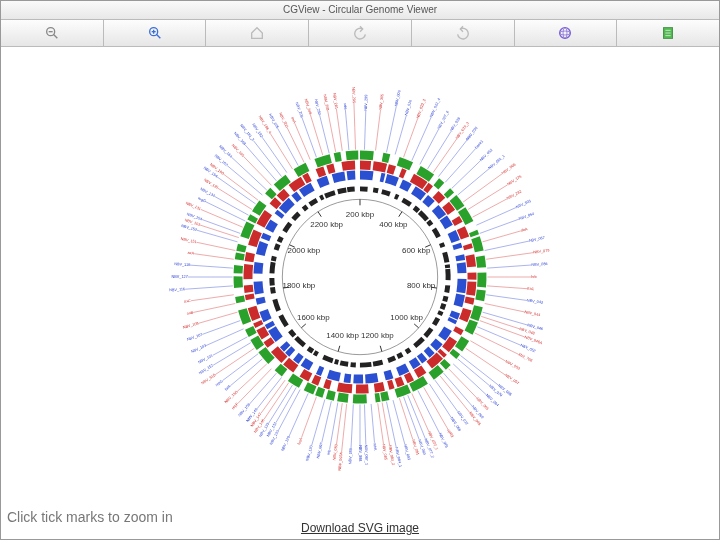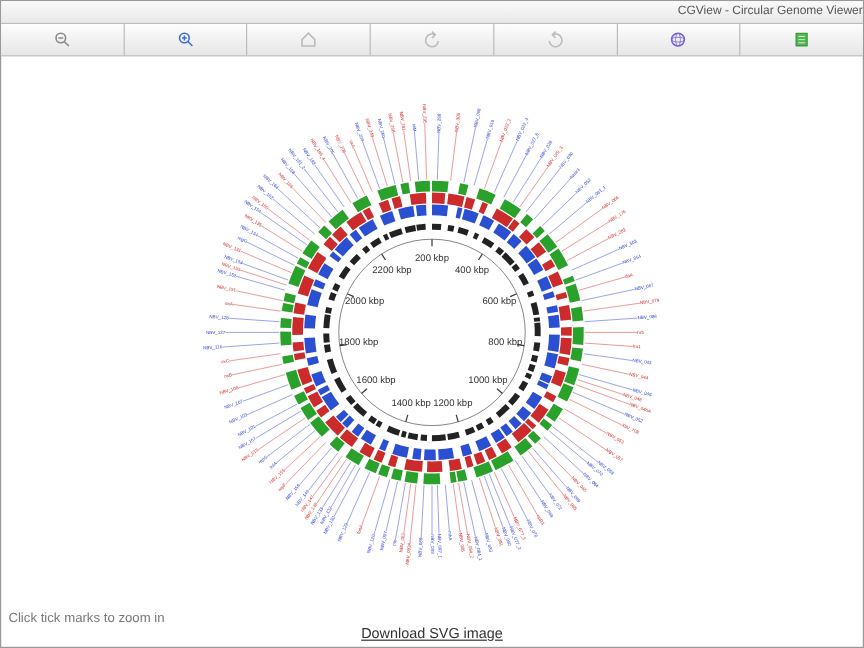--- a/index.html
+++ b/index.html
@@ -1,24 +1,24 @@
 <!DOCTYPE html>
 <html><head>
 <meta charset="utf-8">
 <style>
 body{margin:0;font-family:Arial,sans-serif;font-size:10px;background:#fff;color:#333}
 .frame{width:720px;height:540px;position:relative;box-sizing:border-box;border:1px solid #999}
-.titlebar{height:18px;background:linear-gradient(#fafafa,#e8e8e8);border-bottom:1px solid #bbb;text-align:right;line-height:18px;font-size:10px;color:#555}
+.titlebar{height:18px;background:linear-gradient(#fafafa,#e8e8e8);border-bottom:1px solid #bbb;text-align:center;line-height:18px;font-size:10px;color:#555}
 .toolbar{height:26px;background:linear-gradient(#fdfdfd,#e6e6e6);border-bottom:1px solid #bbb;display:flex}
 .toolbar .btn{flex:1;border-right:1px solid #bbb;display:flex;align-items:center;justify-content:center;cursor:pointer}
 .toolbar .btn:last-child{border-right:none}
 .toolbar .btn svg{width:16px;height:16px}
 .canvas{position:absolute;top:44px;left:0;right:0;bottom:30px;overflow:hidden}
 .footer{position:absolute;bottom:0;left:0;right:0;height:30px}
-.hint{position:absolute;left:6px;top:0;font-size:11px;color:#777}
+.hint{position:absolute;left:6px;top:0;font-size:14px;color:#777}
 .dl{position:absolute;left:50%;transform:translateX(-50%);top:12px;font-size:12px;color:#333;text-decoration:underline;cursor:pointer}
 .ticklbl{font-size:8px;fill:#333}
 .flbl{font-size:3.8px}
 .fblue{fill:#2a3fd4}
 .fred{fill:#d42a2a}
 </style>
 </head>
 <body>
 
 <div class="frame">

